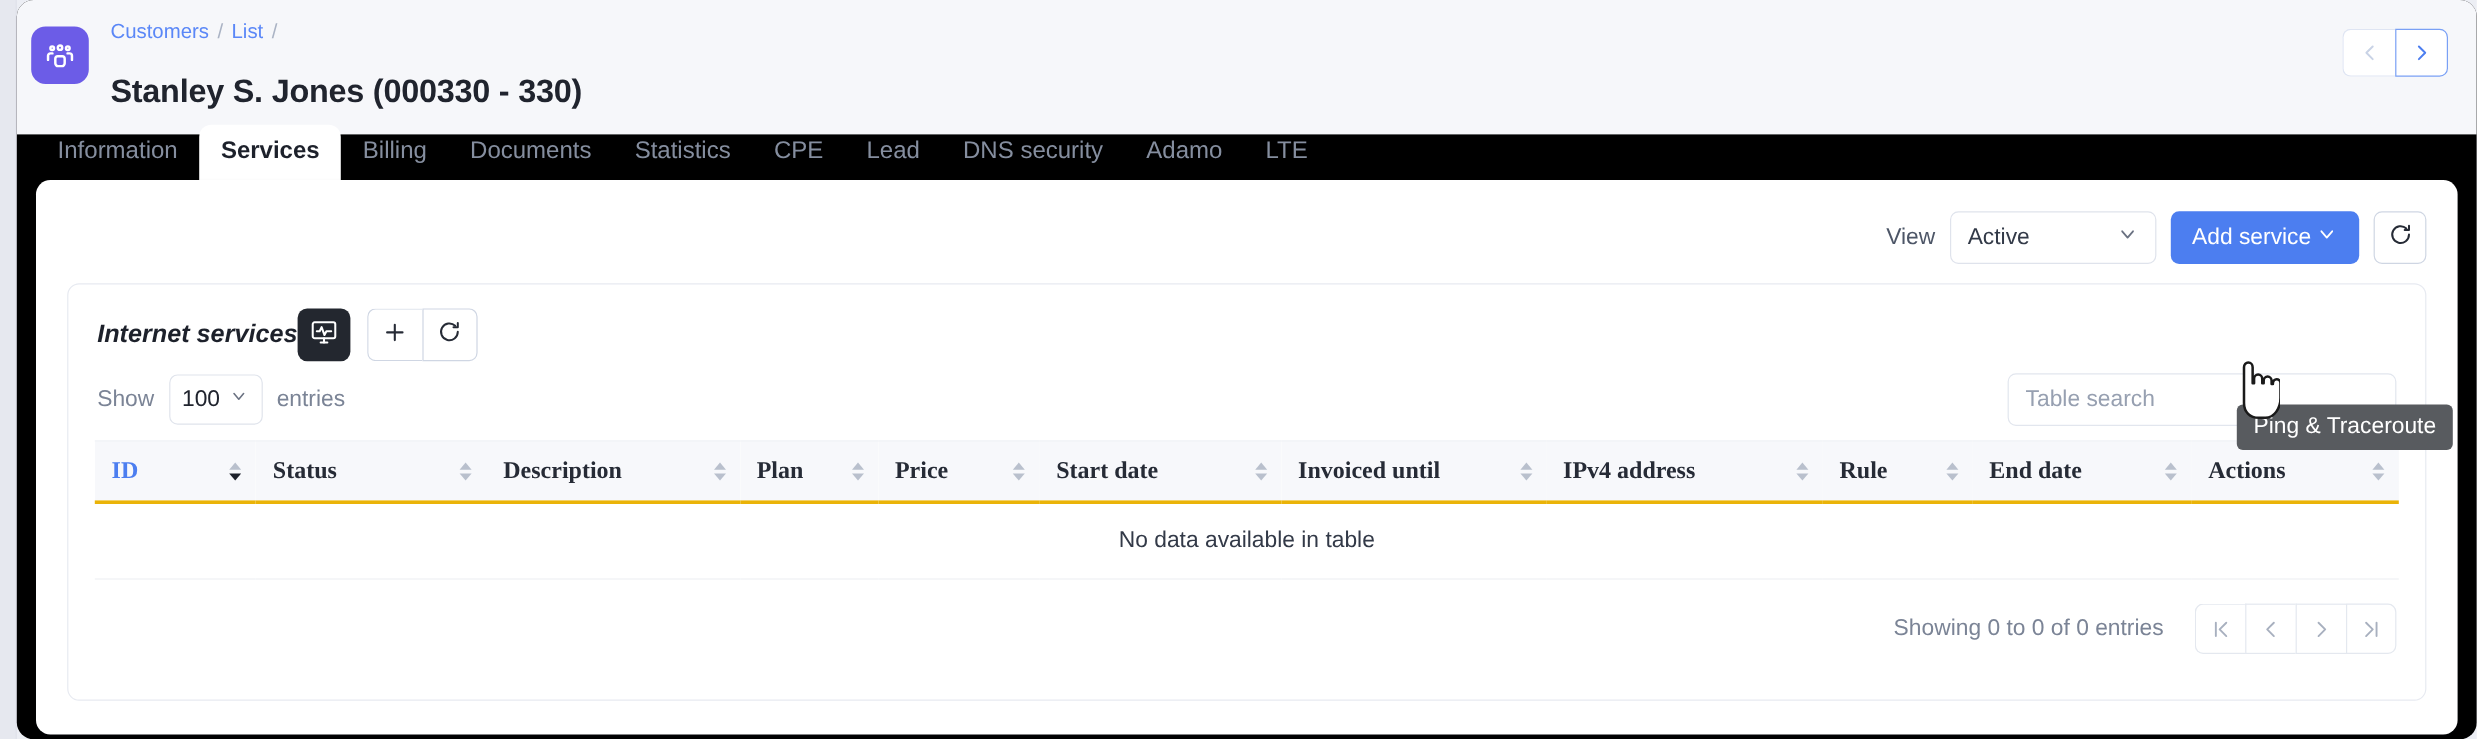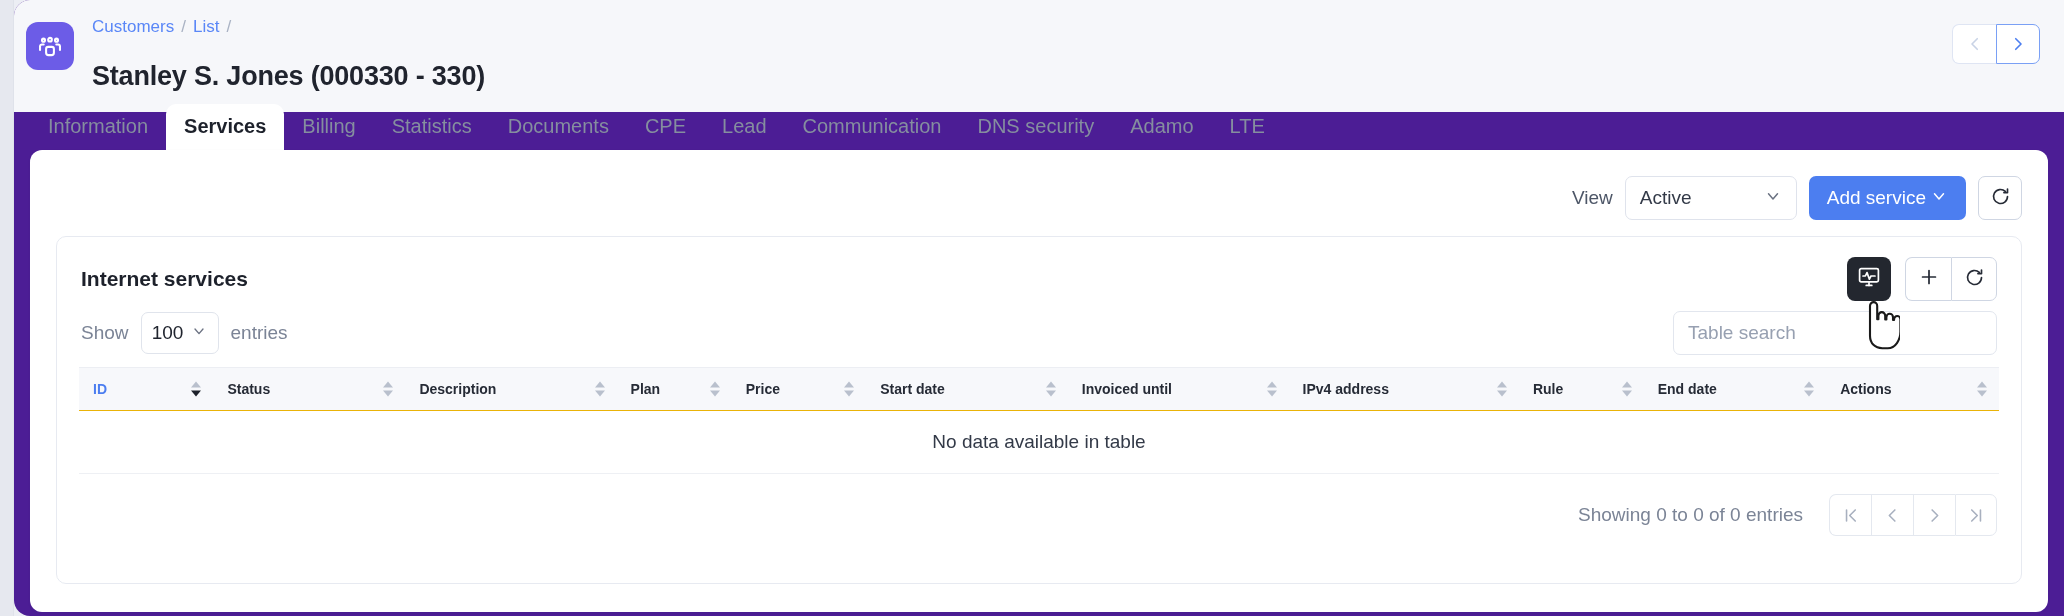--- a/index.html
+++ b/index.html
@@ -13,24 +13,25 @@
 
   
   .gutter {
     position: absolute; left: 0; top: 0; width: 14px; height: 616px;
     background: #e6e8ef; border-right: 1px solid #dfe2ea;
   }
 
   
   .surface {
     position: absolute; left: 14px; top: 0; width: 2050px; height: 616px;
-    background: #4c1d95;
+    background: #000000;
     border-top-left-radius: 16px;
     border-bottom-left-radius: 16px;
     overflow: hidden;
+    border-radius: 14px;
   }
 
   
   .page-head {
     position: absolute; left: 0; top: 0; width: 2050px; height: 112px;
     background: #f6f7fa;
   }
   .head-inner {
     display: flex; align-items: flex-start; padding: 16px 24px 0 12px; height: 100%;
   }
@@ -98,22 +99,22 @@
     background: #fff; display: flex; align-items: center; justify-content: center;
     cursor: pointer; color: #262b36;
   }
 
   
   .card {
     position: absolute; left: 26px; top: 86px; width: 1966px; height: 348px;
     background: #fff; border: 1px solid #e7eaf1; border-radius: 10px;
   }
   .card-head {
-    display: flex; align-items: center; justify-content: space-between;
-    padding: 22px 24px 0 24px; height: 62px;
+    display: flex; align-items: center; 
+    padding: 22px 24px 0 24px; height: 62px; font-style: italic;
   }
   .card-title { font-size: 21px; font-weight: bold; color: #1d212b; }
   .card-actions { display: flex; align-items: center; gap: 14px; position: relative; }
   .btn-dark {
     width: 44px; height: 44px; border-radius: 8px; background: #23272f;
     display: flex; align-items: center; justify-content: center; color: #fff;
     cursor: pointer;
   }
   .btn-group { display: flex; }
   .btn-group .gb {
@@ -139,24 +140,24 @@
     width: 324px; height: 44px; border: 1px solid #e2e6ee; border-radius: 7px;
     padding: 0 14px; font-size: 19px; color: #333a48; background: #fff;
     font-family: "Liberation Sans", sans-serif;
   }
   .search-input::placeholder { color: #97a0b1; }
 
   
   .table-wrap { padding: 10px 22px 0 22px; }
   table { width: 100%; border-collapse: collapse; table-layout: fixed; }
   thead th {
-    background: #f7f8fb; font-size: 14px; font-weight: bold; color: #262b36;
+    background: #f7f8fb; font-size: 20px; font-weight: bold; color: #262b36;
     text-align: left; padding: 13px 14px; border-top: 1px solid #eceef3;
-    border-bottom: 1px solid #eab308; white-space: nowrap;
-    position: relative; cursor: pointer;
+    border-bottom: 3px solid #eab308; white-space: nowrap;
+    position: relative; cursor: pointer; font-family: Liberation Serif, serif;
   }
   thead th.sorted { color: #4c7ef0; }
   .sorter {
     position: absolute; right: 12px; top: 50%; transform: translateY(-50%);
     display: flex; flex-direction: column; gap: 3px; line-height: 0;
   }
   .sorter i { display: block; width: 0; height: 0; border-left: 5px solid transparent;
               border-right: 5px solid transparent; }
   .sorter i.up { border-bottom: 6px solid #b9c0cd; }
   .sorter i.dn { border-top: 6px solid #b9c0cd; }
@@ -227,25 +228,24 @@
               <polyline points="9 5 16 12 9 19"></polyline>
             </svg>
         </div>
       </div>
     </div>
 
     <div class="tabs">
       <div class="tab">Information</div>
       <div class="tab active">Services</div>
       <div class="tab">Billing</div>
+      <div class="tab">Documents</div>
       <div class="tab">Statistics</div>
-      <div class="tab">Documents</div>
       <div class="tab">CPE</div>
       <div class="tab">Lead</div>
-      <div class="tab">Communication</div>
       <div class="tab">DNS security</div>
       <div class="tab">Adamo</div>
       <div class="tab">LTE</div>
     </div>
 
     <div class="panel">
 
       <div class="toolbar">
         <span class="tb-label">View</span>
         <div class="select-box">
@@ -455,19 +455,20 @@
                   <line x1="17" y1="5" x2="17" y2="19"></line>
                 </svg>
             </div>
           </div>
         </div>
 
       </div>
     </div>
   </div>
 
+  <div class="tooltip">Ping &amp; Traceroute</div>
 
   <div class="cursor">
     <svg width="42" height="54" viewBox="0 0 42 54">
       <path d="M12 6c0-2.2 1.6-3.9 3.6-3.9S19.2 3.8 19.2 6v13.3h1.2v-3.6c0-2 1.5-3.6 3.4-3.6s3.4 1.6 3.4 3.6v3.7h1.2v-2.1c0-2 1.5-3.5 3.3-3.5s3.3 1.6 3.3 3.5v2.6h1.1v-0.6c0-1.9 1.4-3.3 3.1-3.3v0c1.8 0 3.2 1.5 3.2 3.3v12.4c0 8.2-5 16.5-12.6 16.5h-5.5C17 48.2 12 43.4 12 35.8z" fill="#ffffff" stroke="#1a1a1a" stroke-width="2.1" stroke-linejoin="round"></path>
     </svg>
   </div>
 </div>
 
 </body></html>

